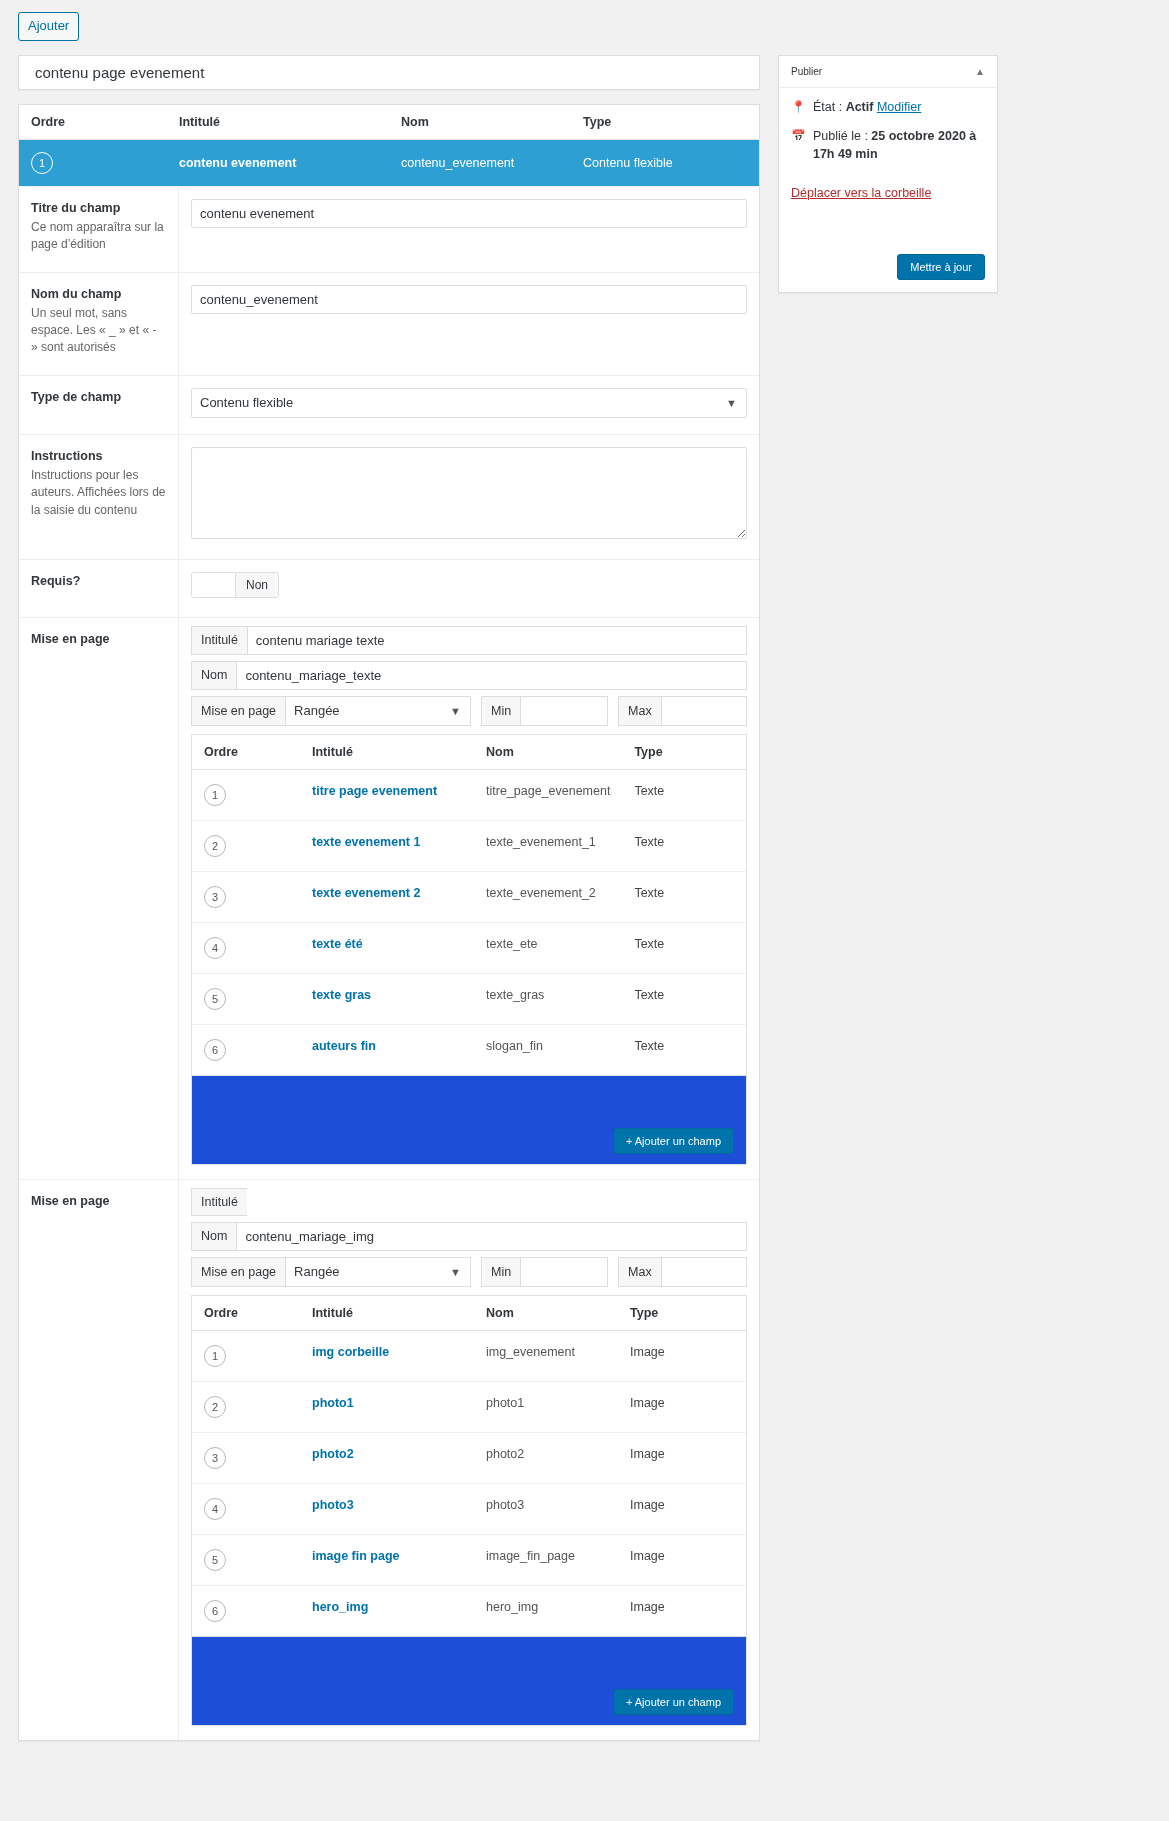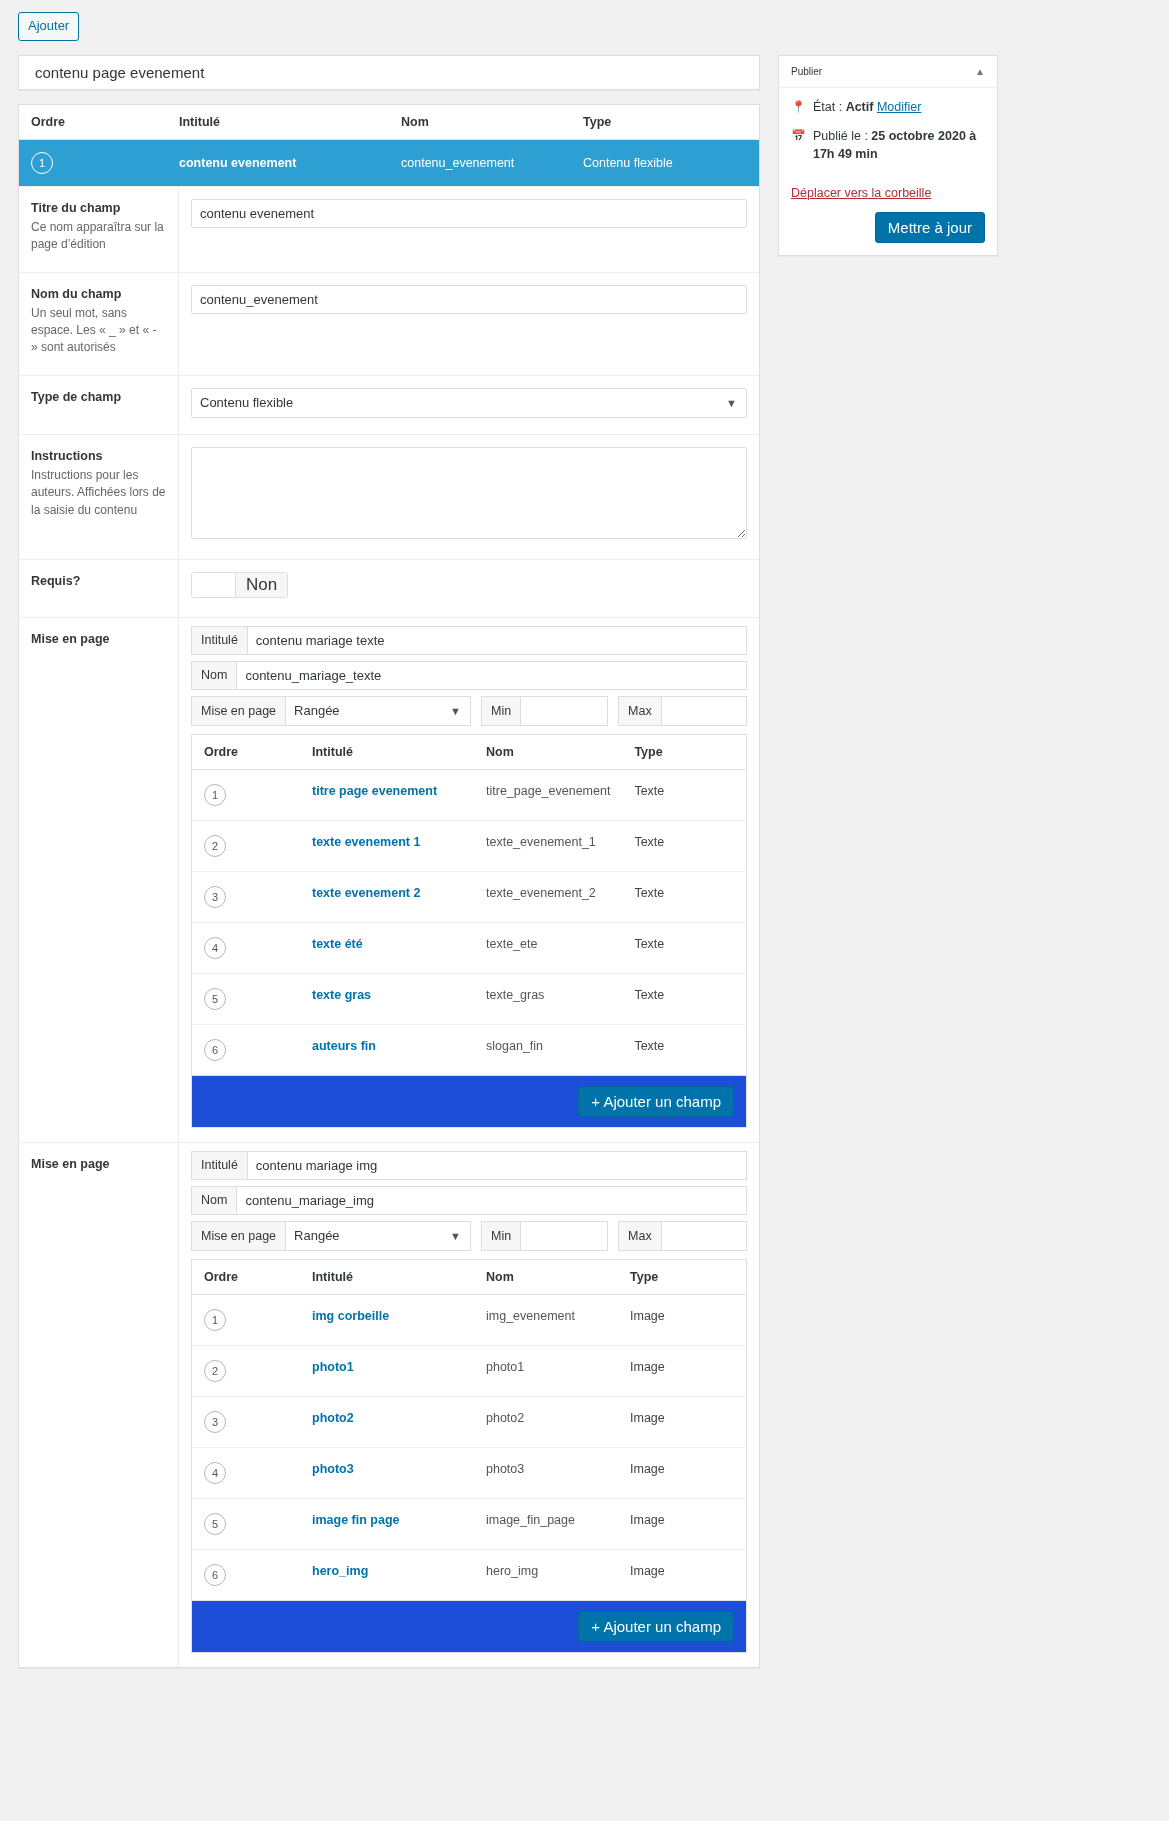--- a/index.html
+++ b/index.html
@@ -130,21 +130,21 @@
   }
 
   
   .toggle {
     display: inline-flex; align-items: stretch;
     border: 1px solid #ddd; border-radius: 3px; overflow: hidden;
     background: #fff; height: 26px;
   }
   .toggle .knob { width: 44px; background: #fff; border-right: 1px solid #ddd; }
   .toggle .tlabel {
-    padding: 0 10px; font-size: 17px; display: flex; align-items: center;
+    padding: 0 10px; font-size: 12px; display: flex; align-items: center;
     background: #f7f7f7; color: #32373c;
   }
 
   
   .layout-block { padding: 8px 12px 14px 12px; }
   .lrow { display: flex; margin-bottom: 6px; }
   .lrow .prefix {
     background: #f7f7f7;
     border: 1px solid #ddd;
     border-right: 0;
@@ -185,24 +185,25 @@
   .sub-footer {
     background: #1d4ed8;
     padding: 10px 12px;
     text-align: right;
   }
   .btn-primary {
     display: inline-block;
     background: #0073aa;
     border: 1px solid #006799;
     color: #fff;
-    font-size: 15px;
+    font-size: 11px;
     padding: 6px 12px;
     border-radius: 3px;
     cursor: pointer;
+    margin-top: 42px;
   }
 
   
   .side-box { background: #fff; border: 1px solid #ddd; box-shadow: 0 1px 1px rgba(0,0,0,.04); }
   .side-head {
     display: flex; align-items: center; justify-content: space-between;
     padding: 10px 12px;
     border-bottom: 1px solid #eee;
   }
   .side-head .t { font-size: 10px; font-weight: normal; }
@@ -413,21 +414,20 @@
         </div>
 
         <div class="setting-row">
           <div class="setting-label">
             <div class="lbl">Mise en page</div>
           </div>
           <div class="setting-field layout-block">
 
             <div class="lrow">
               <span class="prefix">Intitulé</span>
-              <input class="text" type="text" value="contenu mariage img" style="">
             </div>
 
             <div class="lrow">
               <span class="prefix">Nom</span>
               <input class="text" type="text" value="contenu_mariage_img" style="">
             </div>
 
             <div class="lrow">
               <div class="sel-grp">
                 <span class="prefix">Mise en page</span>

